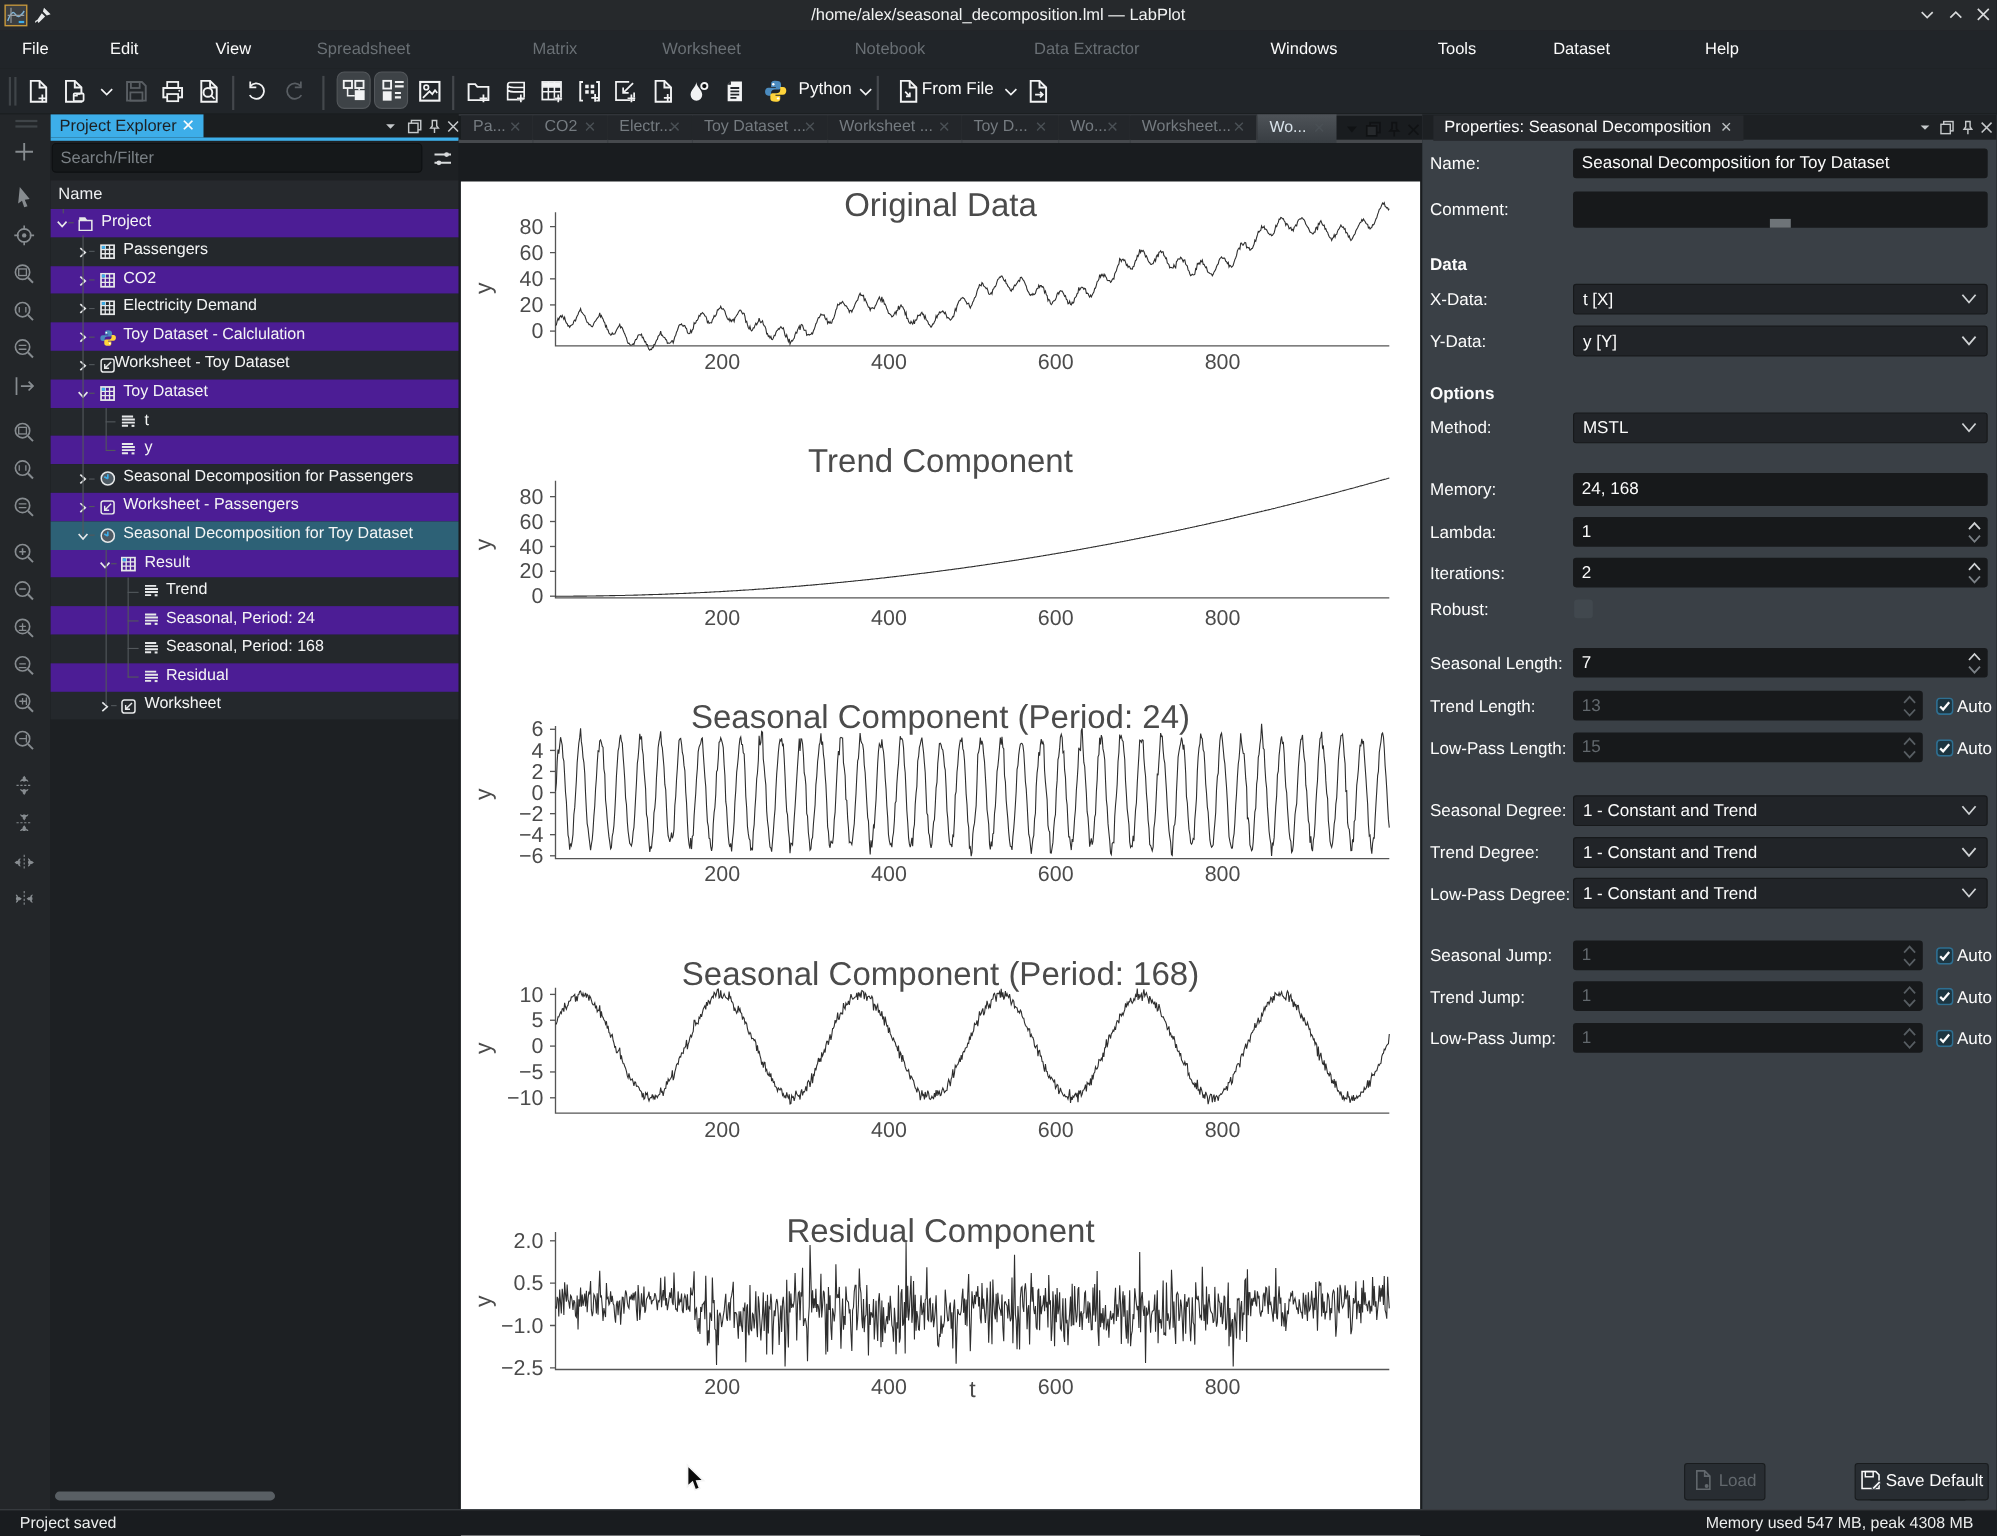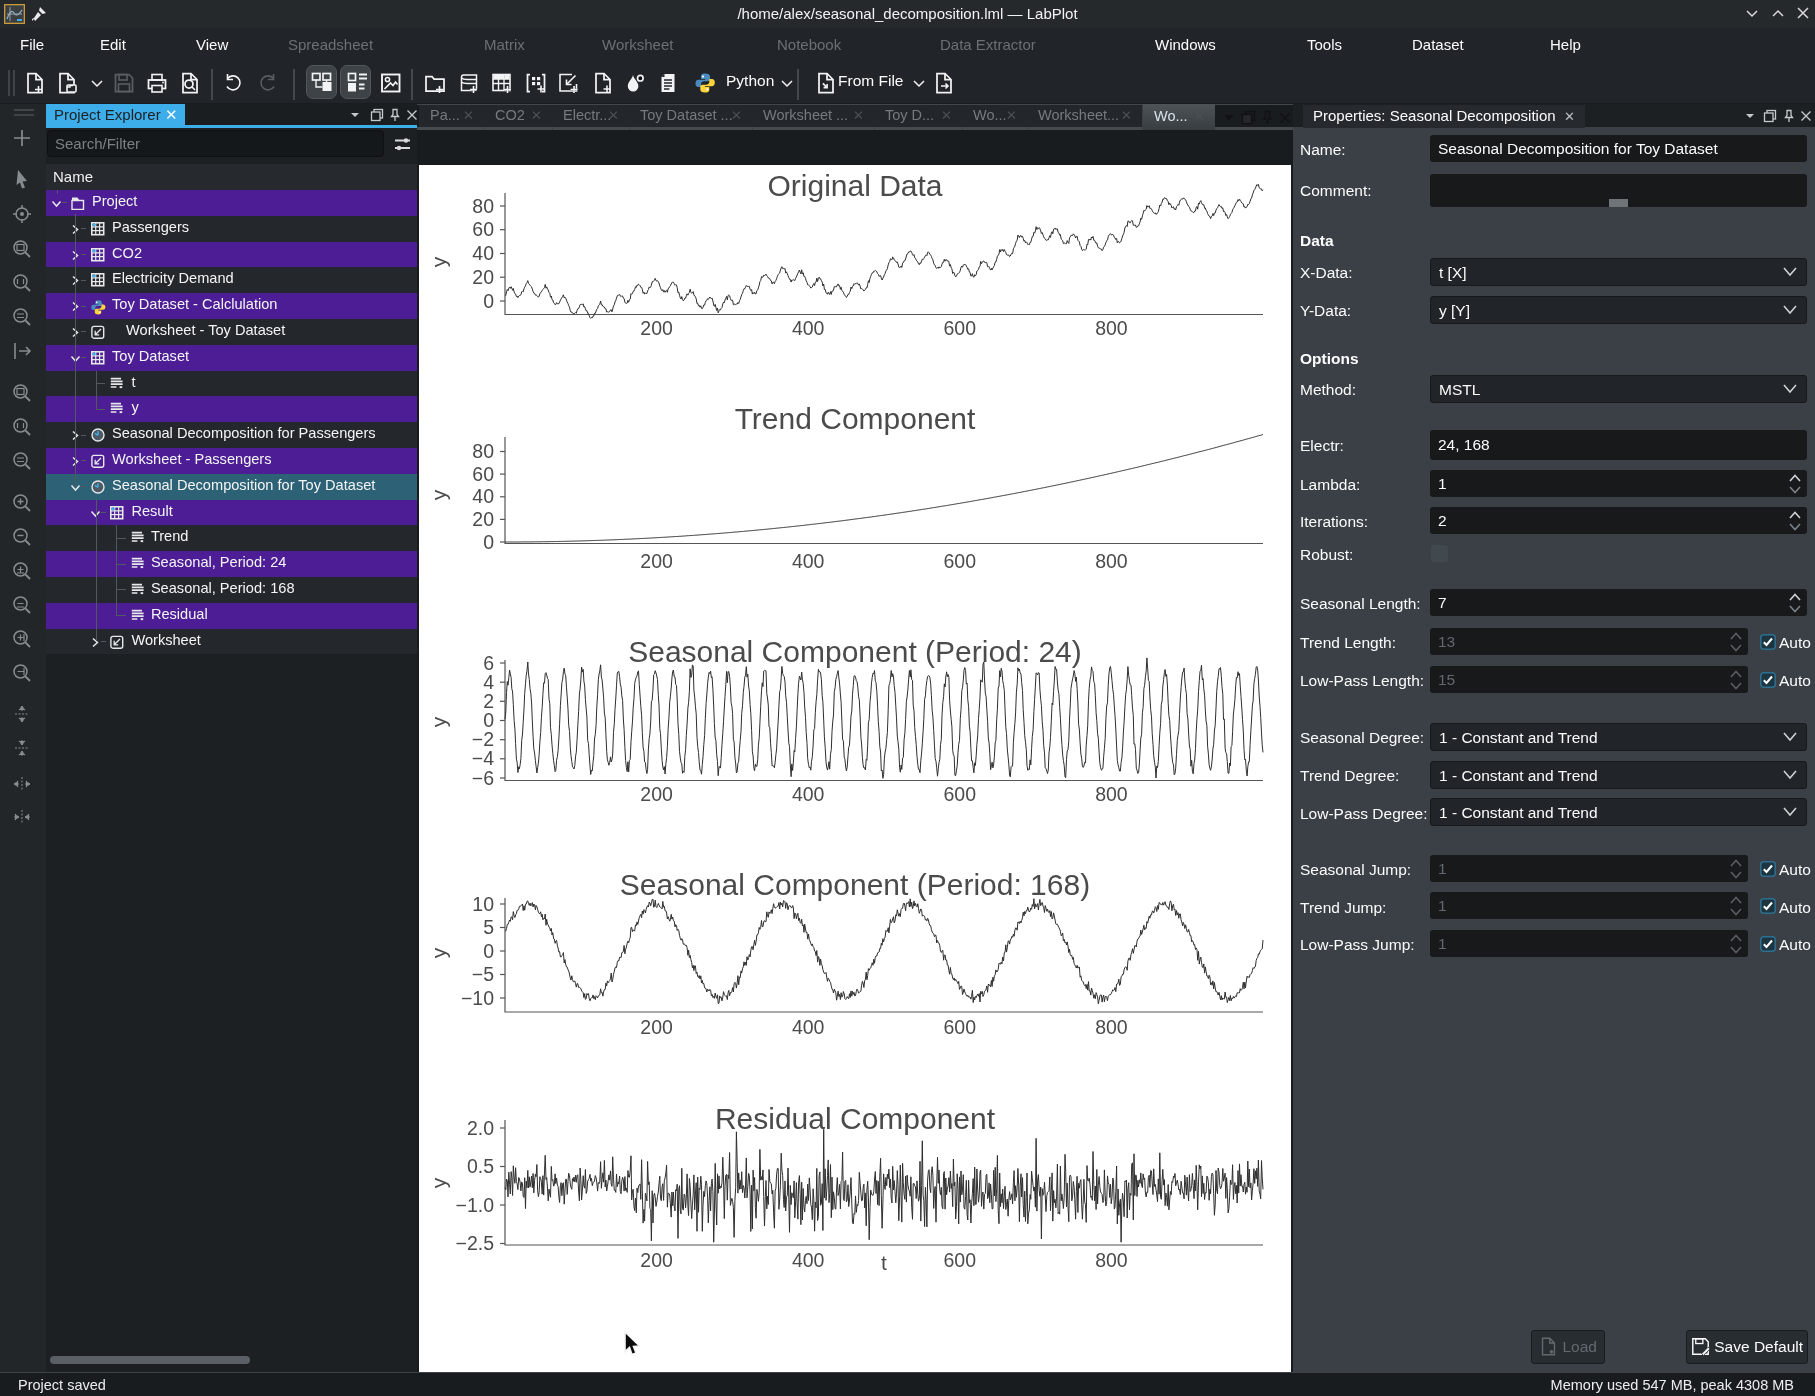--- a/index.html
+++ b/index.html
@@ -391,21 +391,21 @@
       <span class="tlabel" style="left:66px">Toy Dataset - Calclulation</span>
     </div>
 <div class="trow even">
       <svg class="chev" style="left:24px" width="11" height="11" viewBox="0 0 11 11">
         <path d="M3 1.5 L7.5 5.5 L3 9.5" stroke="#e6e8e9" stroke-width="1.5" fill="none"></path>
       </svg>
       <svg class="ticon" style="left:44.7px" width="14" height="14" viewBox="0 0 14 14">
         <rect x="0.9" y="1.4" width="11.8" height="11.8" rx="2" stroke="#e6e8e9" stroke-width="1.4" fill="none"></rect>
         <path d="M10 4 L4.2 9.8 M4.2 5.8 V9.8 H8.2" stroke="#e6e8e9" stroke-width="1.3" fill="none"></path>
       </svg>
-      <span class="tlabel" style="left:80px">Worksheet - Toy Dataset</span>
+      <span class="tlabel" style="left:58px">Worksheet - Toy Dataset</span>
     </div>
 <div class="trow odd">
       <svg class="chev" style="left:24px" width="11" height="11" viewBox="0 0 11 11">
         <path d="M1.5 3.5 L5.5 8 L9.5 3.5" stroke="#e6e8e9" stroke-width="1.5" fill="none"></path>
       </svg>
       <svg class="ticon" style="left:44.7px" width="14" height="14" viewBox="0 0 14 14">
         <rect x="0.8" y="0.8" width="11.9" height="11.9" stroke="#e6e8e9" stroke-width="1.6" fill="none"></rect>
         <path d="M0.8 4.8 H12.7 M0.8 8.7 H12.7 M4.7 0.8 V12.7 M8.6 0.8 V12.7" stroke="#e6e8e9" stroke-width="1.2"></path>
         <rect x="1.6" y="1.6" width="3" height="2.6" fill="#3daee9"></rect>
       </svg>
@@ -696,21 +696,21 @@
 <div class="rinput combo" style="top:296px;height:27px;line-height:27px">y [Y]</div>
 <svg class="abs" style="left:1780px;top:303px" width="20" height="14" viewBox="0 0 20 14">
     <path d="M4 3 L10 10 L16 3" stroke="#cfd2d4" stroke-width="1.6" fill="none"></path>
   </svg>
 <div class="rbold" style="top:350px">Options</div>
 <div class="rlabel" style="top:381px">Method:</div>
 <div class="rinput combo" style="top:375px;height:27px;line-height:27px">MSTL</div>
 <svg class="abs" style="left:1780px;top:382px" width="20" height="14" viewBox="0 0 20 14">
     <path d="M4 3 L10 10 L16 3" stroke="#cfd2d4" stroke-width="1.6" fill="none"></path>
   </svg>
-<div class="rlabel" style="top:437px">Electr:</div>
+<div class="rlabel" style="top:437px">Memory:</div>
 <div class="rinput" style="top:430px;height:30px;line-height:30px">24, 168</div>
 <div class="rlabel" style="top:476px">Lambda:</div>
 <div class="rinput" style="top:470px;height:27px;line-height:27px">1</div>
 <svg class="abs" style="left:1786px;top:471px" width="18" height="26" viewBox="0 0 18 26">
 <path d="M4 10 L9 4.5 L14 10" stroke="#cfd2d4" stroke-width="1.6" fill="none"></path>
 <path d="M4 16 L9 21.5 L14 16" stroke="#7b8186" stroke-width="1.6" fill="none"></path>
   </svg>
 <div class="rlabel" style="top:513px">Iterations:</div>
 <div class="rinput" style="top:507px;height:27px;line-height:27px">2</div>
 <svg class="abs" style="left:1786px;top:508px" width="18" height="26" viewBox="0 0 18 26">

